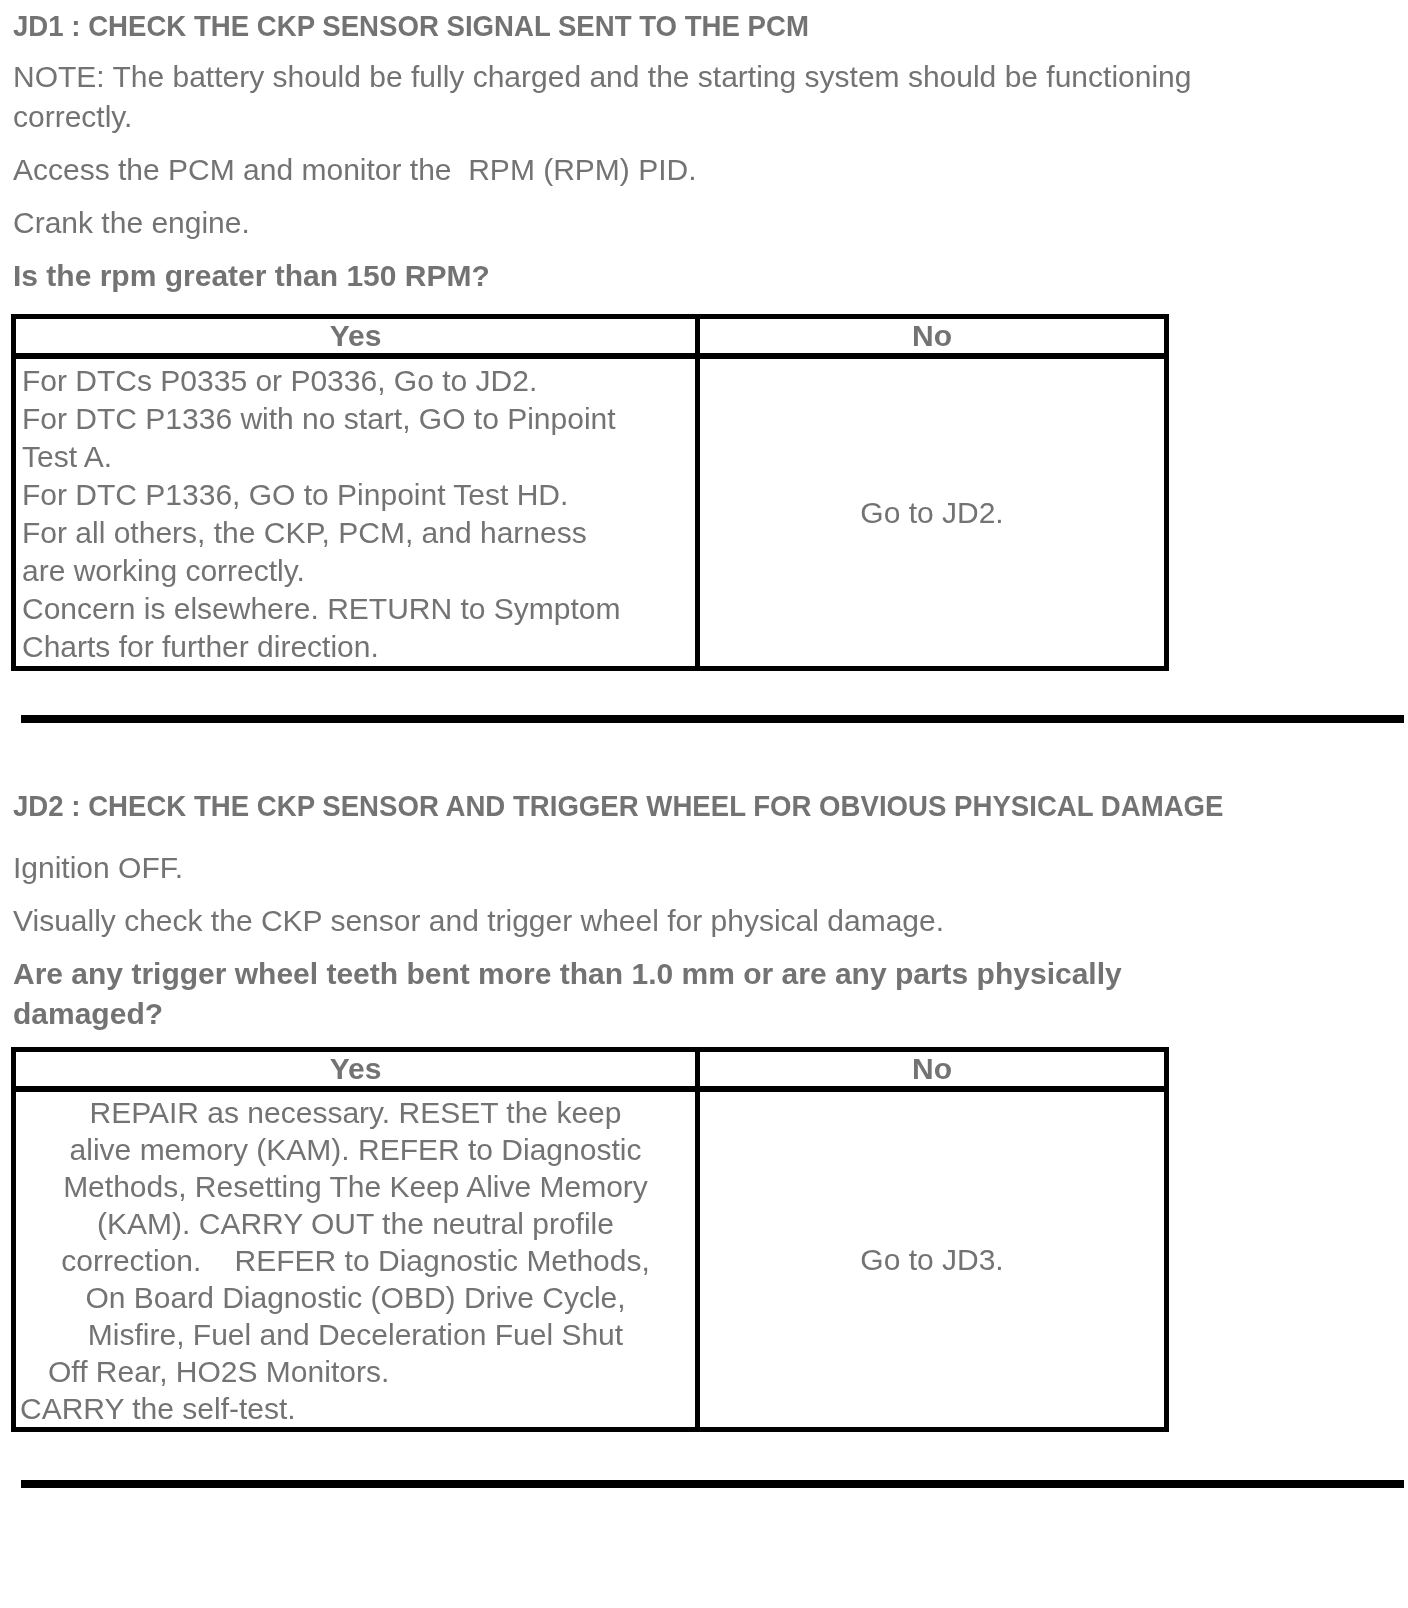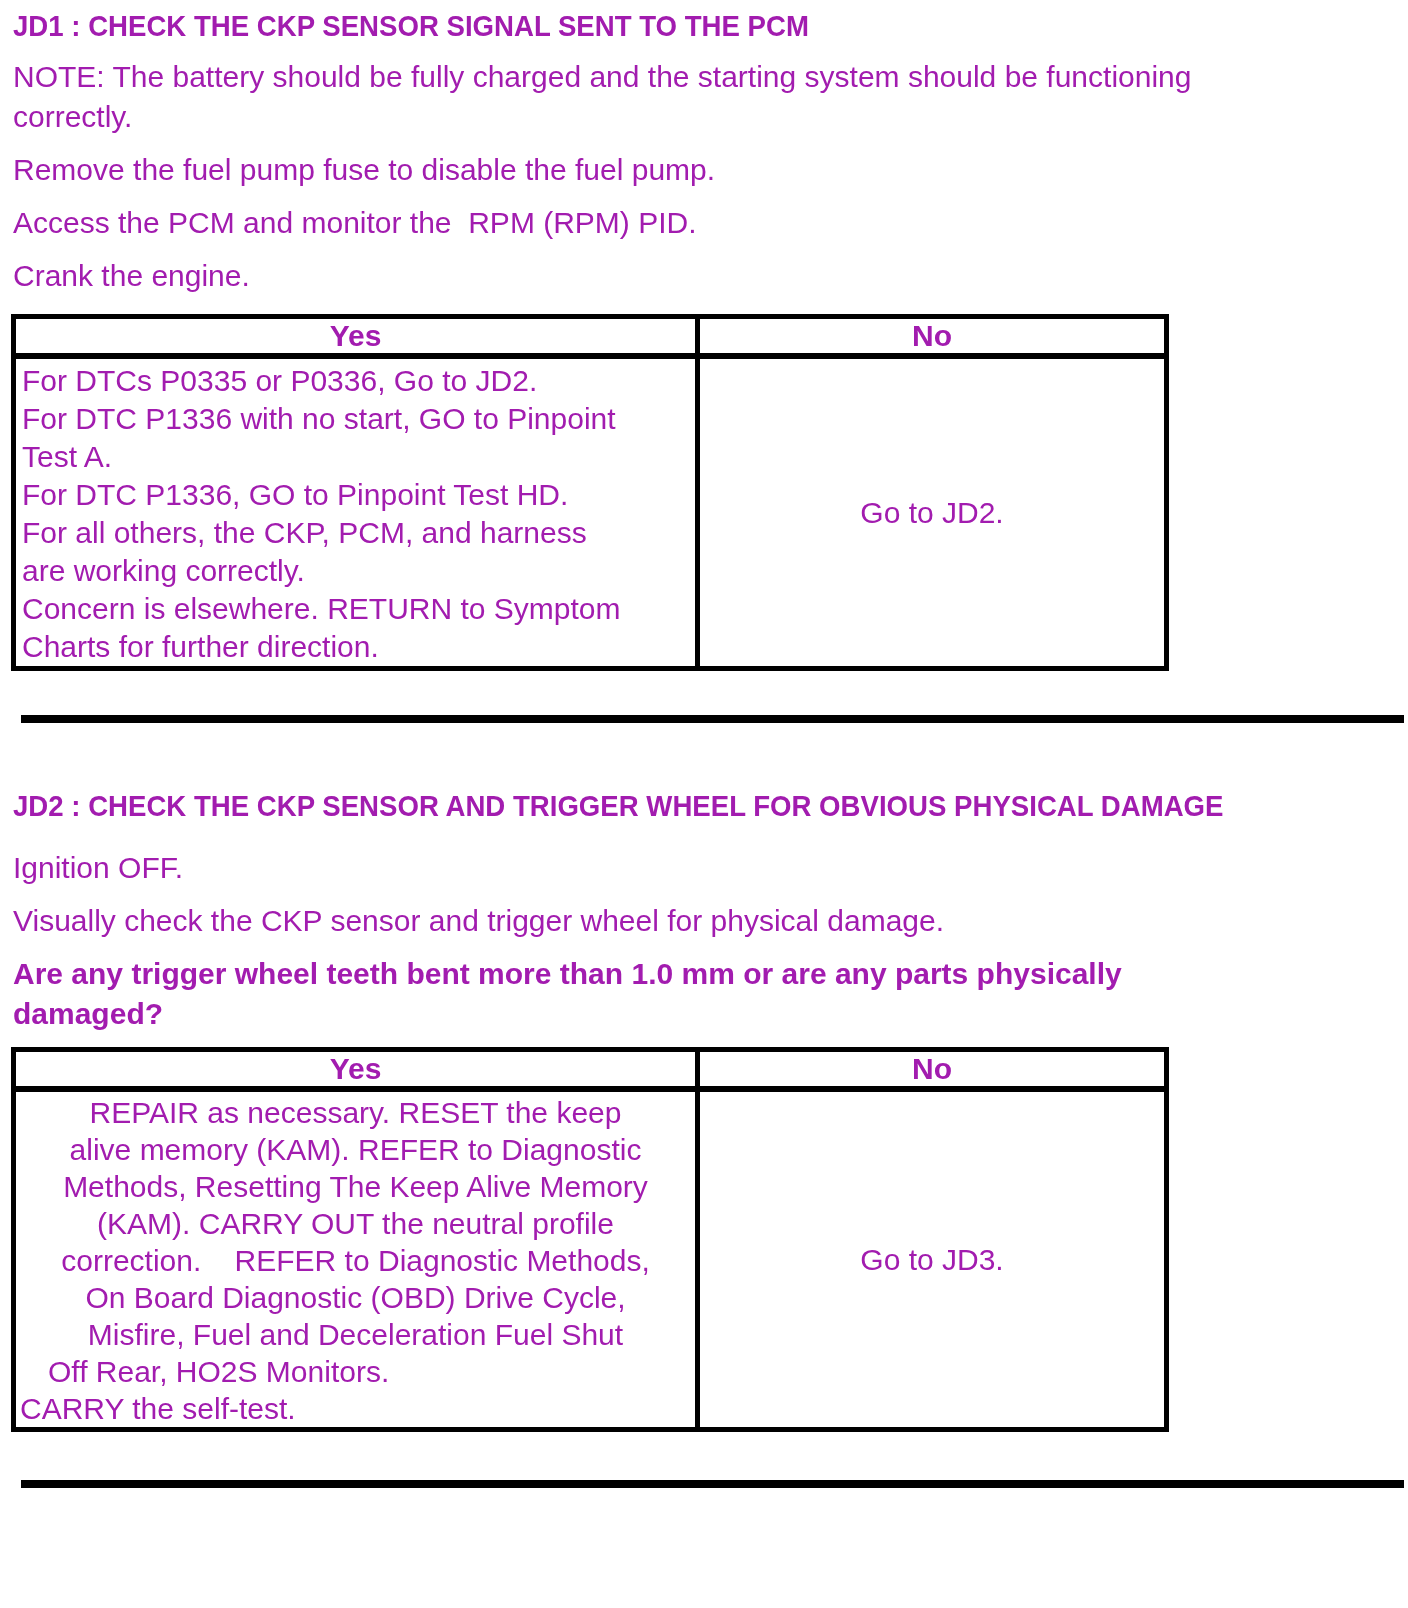--- a/index.html
+++ b/index.html
@@ -1,21 +1,21 @@
 <!DOCTYPE html>
 <html lang="en"><head>
 <meta charset="utf-8">
 <style>
   html, body { margin: 0; padding: 0; background: #ffffff; }
   .page {
     position: relative;
     width: 1408px;
     height: 1608px;
     background: #ffffff;
-    color: #a21caf;
+    color: #737373;
     font-family: "Liberation Sans", sans-serif;
     overflow: hidden;
     box-sizing: border-box;
     padding-top: 8px;
   }
   .content { padding-left: 13px; padding-right: 14px; }
 
   .step-heading {
     font-size: 30px;
     font-weight: bold;
@@ -91,23 +91,23 @@
 </head>
 <body>
 
 <div class="page">
   <div class="content">
 
     <section class="section-jd1">
       <h2 class="step-heading">JD1 : CHECK THE CKP SENSOR SIGNAL SENT TO THE PCM</h2>
       <p class="para">NOTE: The battery should be fully charged and the starting system should be functioning
 correctly.</p>
-      <p class="para">Remove the fuel pump fuse to disable the fuel pump.</p>
       <p class="para">Access the PCM and monitor the  RPM (RPM) PID.</p>
       <p class="para">Crank the engine.</p>
+      <p class="para bold">Is the rpm greater than 150 RPM?</p>
 
       <table class="decision-table">
         <colgroup>
           <col style="width:684px">
           <col>
         </colgroup>
         <thead>
           <tr>
             <th>Yes</th>
             <th>No</th>

